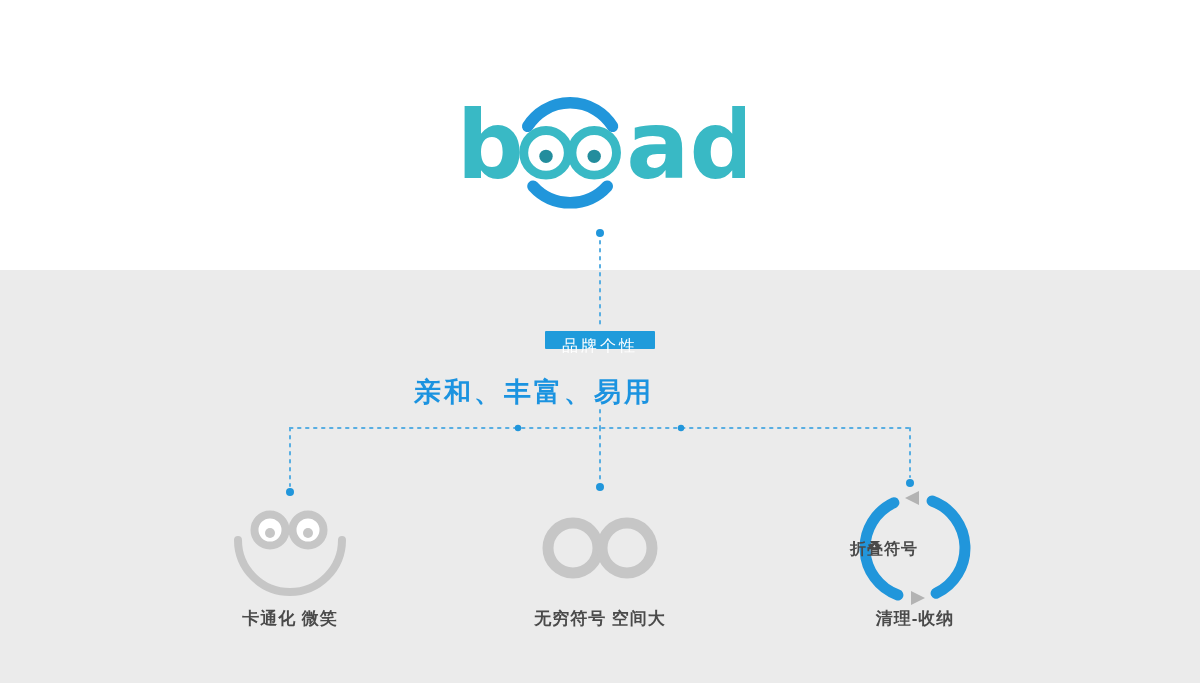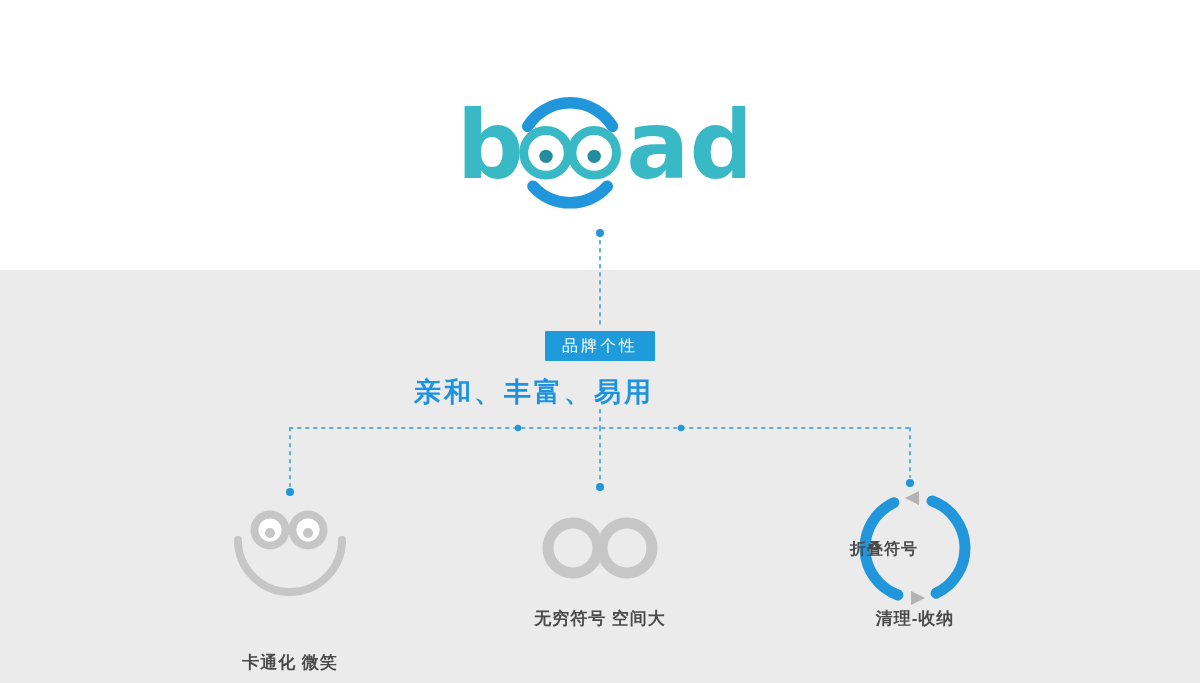--- a/index.html
+++ b/index.html
@@ -20,41 +20,41 @@
     font-family:"DejaVu Sans","Liberation Sans",sans-serif;
     font-weight:bold;
   }
   .connectors {
     position:absolute; left:0; top:0; width:1200px; height:683px;
     pointer-events:none;
   }
   .badge {
     position:absolute; left:600px; top:331px; transform:translateX(-50%);
     background:#1f9bdb; color:#ffffff;
-    font-size:16px; letter-spacing:3px; line-height:30px; height:30px;
+    font-size:16px; letter-spacing:3px; line-height:30px; height:18px;
     padding:0 17px; white-space:nowrap; border-radius:1px;
   }
   .headline {
     position:absolute; left:0; top:374px; width:1068px;
     text-align:center; font-size:27px; font-weight:bold;
     color:#1b93e0; letter-spacing:3px; white-space:nowrap;
   }
   .branch-icon { position:absolute; }
   .branch-icon svg { display:block; }
   .fold-text {
     position:absolute; left:850px; top:539px; width:130px;
     text-align:left; font-size:16px; font-weight:bold;
     color:#4a4a4a; letter-spacing:1px;
   }
   .branch-label {
     position:absolute; top:607px; width:240px; text-align:center;
     font-size:17px; font-weight:bold; color:#4a4a4a; letter-spacing:1px;
     white-space:nowrap;
   }
-  .label-left   { left:170px;margin-top:44px; }
+  .label-left   { left:170px; }
   .label-center { left:480px; }
   .label-right  { left:795px; }
 </style>
 </head>
 <body>
 
 <div class="canvas">
 
   <div class="gray-band"></div>
 

